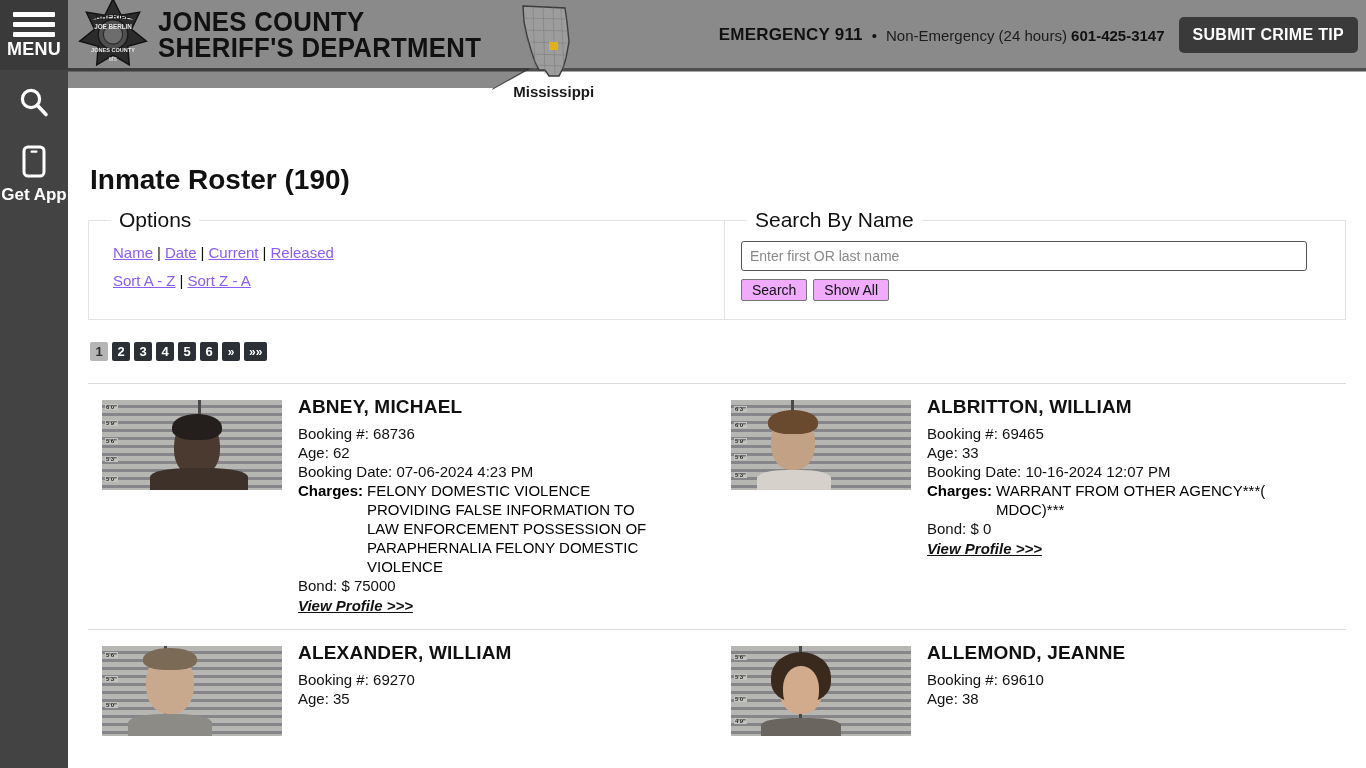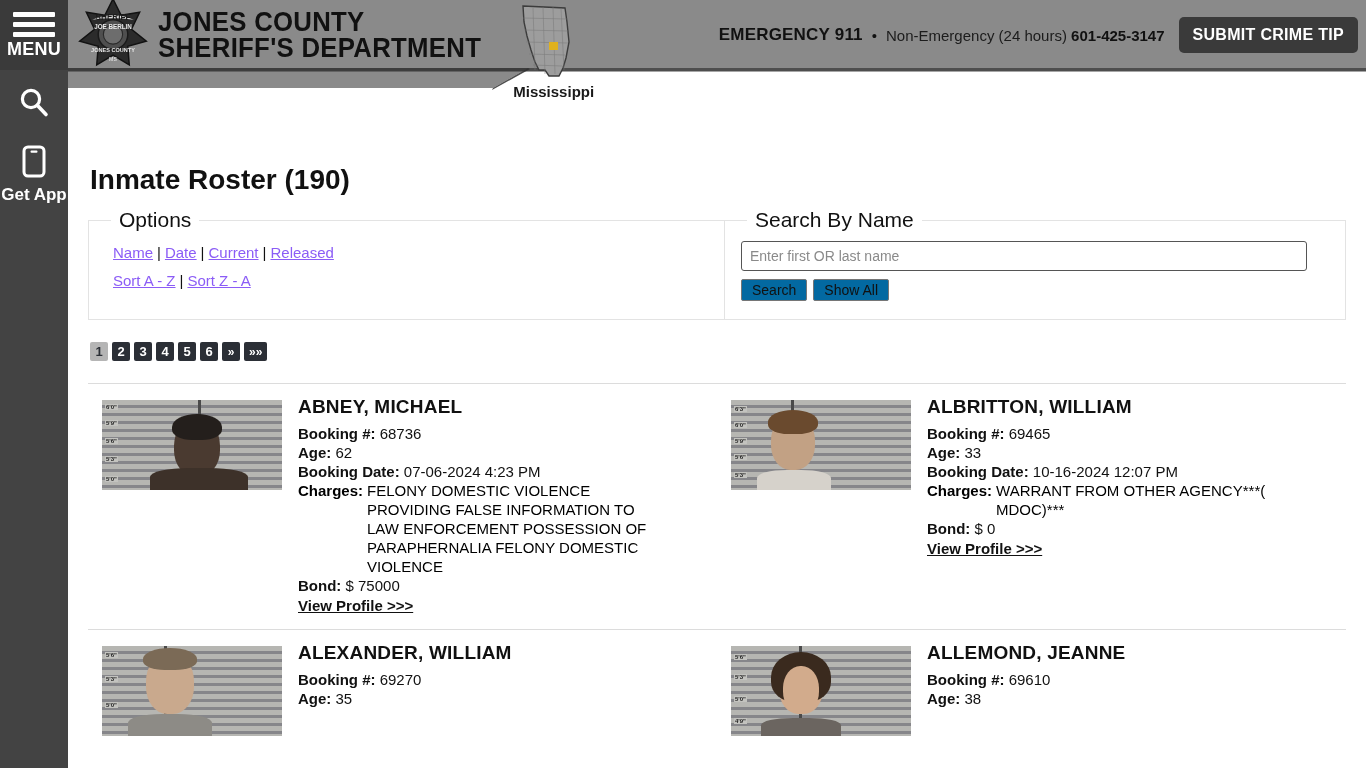--- a/index.html
+++ b/index.html
@@ -138,21 +138,21 @@
   .search-input {
     width: 566px; height: 30px;
     border: 1px solid #555; border-radius:3px;
     font-size: 14px; padding: 0 8px;
     color:#be185d;
     font-family: "Liberation Sans", sans-serif;
   }
   .search-input::placeholder { color:#8a8a8a; }
   .btn-row { margin-top: 8px; display:flex; gap: 6px; }
   .sm-btn {
-    background: #0369a1;
+    background: #f0abfc;
     border: 1px solid #767676;
     border-radius: 2px;
     font-size: 14px;
     padding: 2px 10px;
     color:#111; cursor:pointer;
     font-family: "Liberation Sans", sans-serif;
   }
 
   
   .pager { margin: 22px 0 0 22px; display:flex; gap: 4px; }
@@ -209,26 +209,26 @@
     border-radius: 40% 40% 0 0;
   }
   .mug .hair { position:absolute; border-radius: 50% 50% 40% 40%; }
 
   .info { padding-top: 2px; }
   .iname {
     font-size: 19px; font-weight: bold; color:#111;
     margin-bottom: 6px; letter-spacing:.2px;
   }
   .fld { font-size: 15px; color:#111; line-height: 1.27; }
-  .fld b { font-weight: bold; }
+  .fld b { font-weight: normal; }
   .charges { display:flex; font-size:15px; line-height:1.27; }
   .charges b { flex:none; }
   .charges .clist { margin-left: 4px; max-width: 300px; }
   .vp {
-    font-size: 15px; font-weight: bold; 
+    font-size: 15px; font-weight: bold; font-style: italic;
     text-decoration: underline; color:#111;
     display:inline-block; margin-top:2px; cursor:pointer;
   }
 </style>
 </head>
 <body>
 
 <div id="sidebar">
 
   <div class="menu-block">

